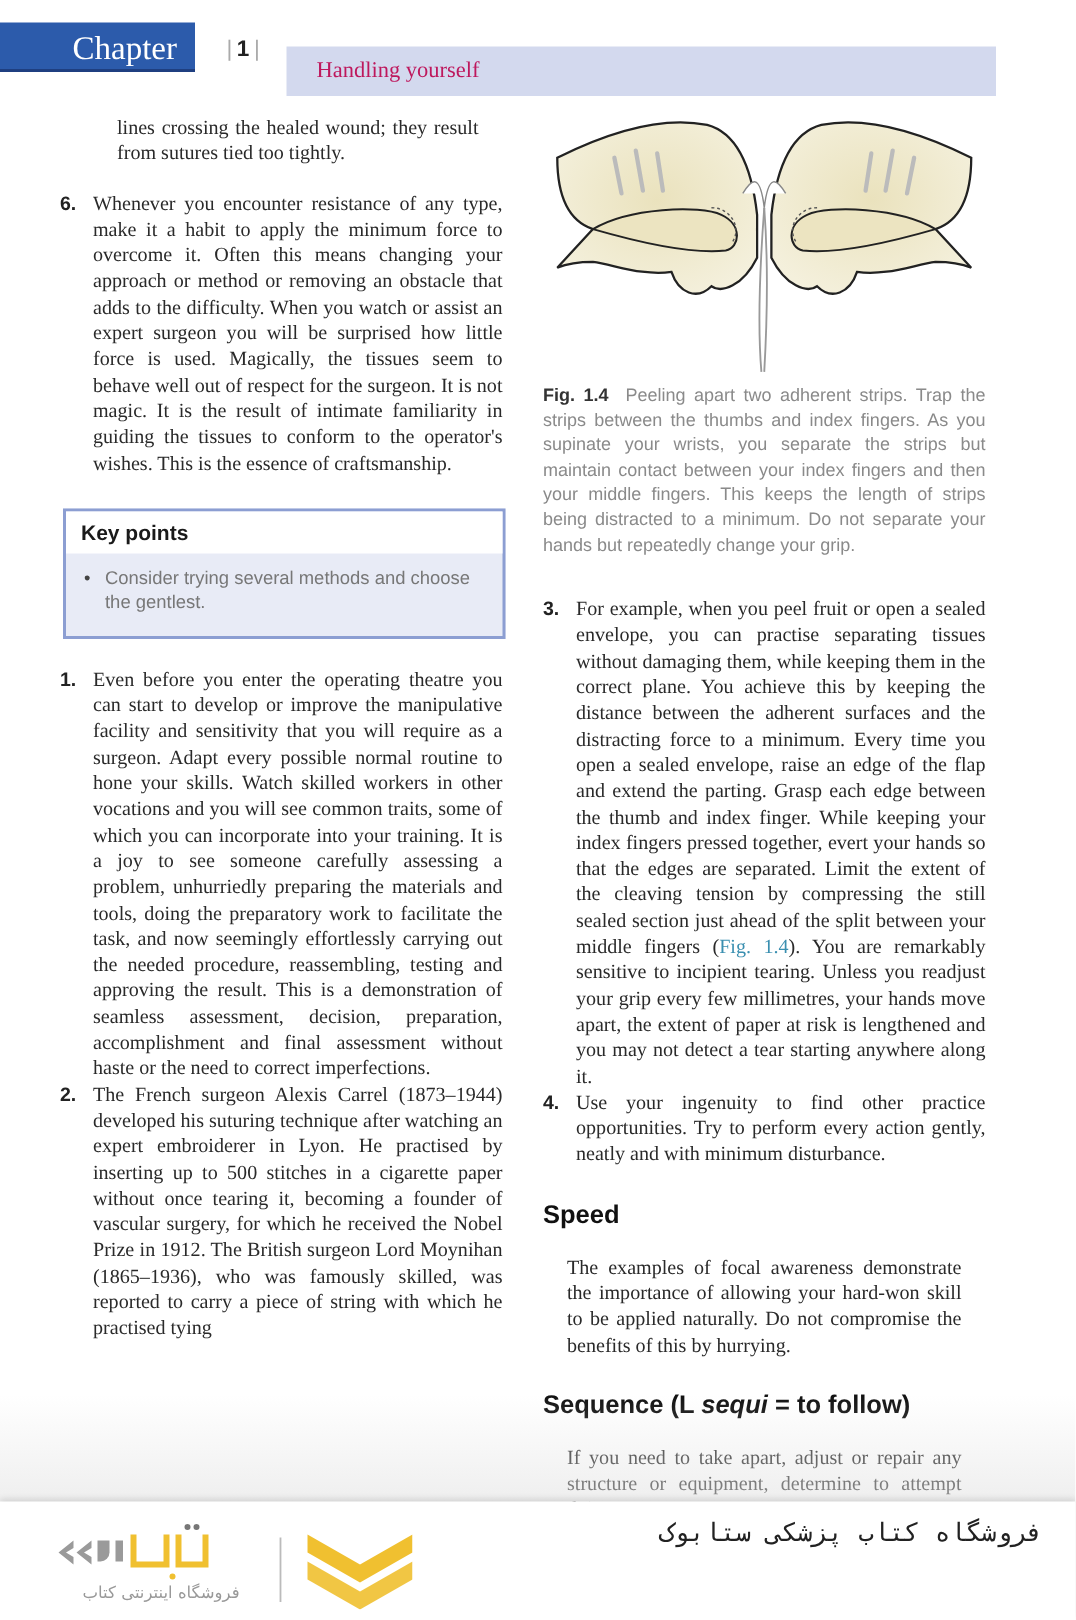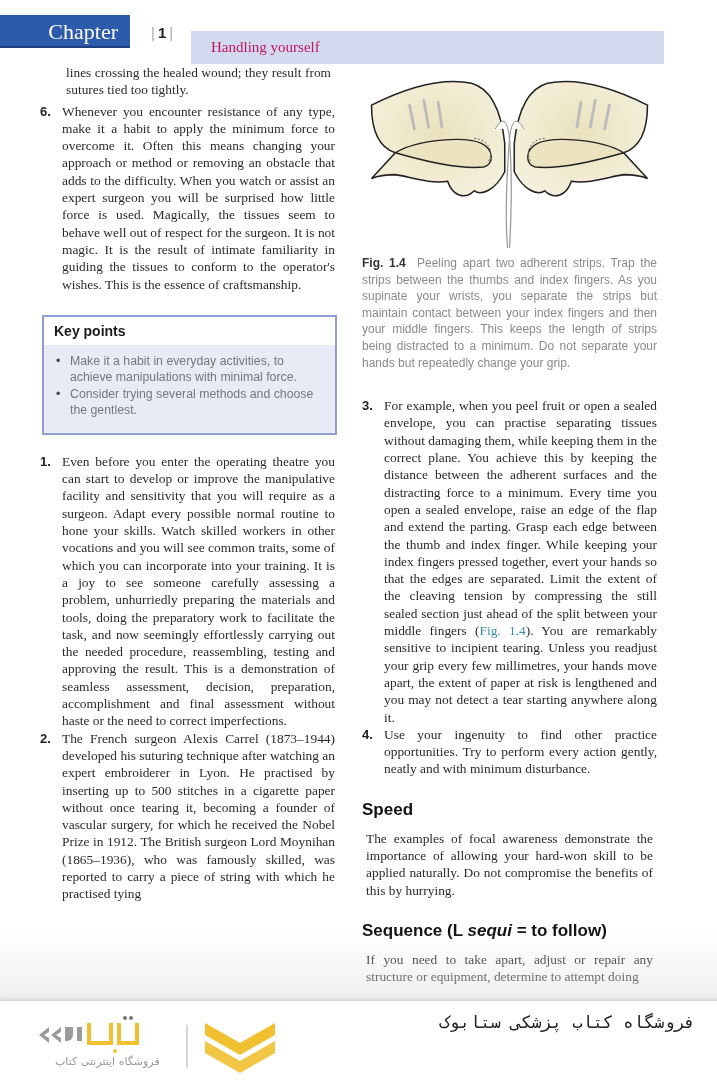--- a/index.html
+++ b/index.html
@@ -27,21 +27,21 @@
   .chap-title-band {
     position: absolute; left: 191px; top: 0; right: 0; height: 33px;
     background: #d3d9ee; font-size: 15px; line-height: 33px; padding-left: 20px; color: #be185d; margin-top: 16px;
   }
 
   
   .col { position: absolute; font-size: 13.4px; line-height: 17.3px; text-align: justify; }
   .col-left { left: 40px; top: 60px; width: 295px; }
   .col-right { left: 362px; top: 60px; width: 295px; }
 
-  .para { margin: 4px; }
+  .para { margin: 16px; }
   .cont { padding-left: 22px; }
   .item { position: relative; padding-left: 22px; margin: 0; }
   .item .num {
     position: absolute; left: 0; top: 0;
     font-family: "Liberation Sans", "DejaVu Sans", sans-serif; font-weight: bold;
     font-size: 13px; color: #222;
   }
 
   
   .kp {
@@ -117,21 +117,20 @@
 <div class="col col-left">
   <p class="para cont">lines crossing the healed wound; they result from sutures tied too tightly.</p>
   <div class="item">
     <span class="num">6.</span>
     <span>Whenever you encounter resistance of any type, make it a habit to apply the minimum force to overcome it. Often this means changing your approach or method or removing an obstacle that adds to the difficulty. When you watch or assist an expert surgeon you will be surprised how little force is used. Magically, the tissues seem to behave well out of respect for the surgeon. It is not magic. It is the result of intimate familiarity in guiding the tissues to conform to the operator's wishes. This is the essence of craftsmanship.</span>
   </div>
 
   <div class="kp">
     <div class="kp-head">Key points</div>
     <ul class="kp-list">
-      <li>Make it a habit in everyday activities, to achieve manipulations with minimal force.</li>
       <li>Consider trying several methods and choose the gentlest.</li>
     </ul>
   </div>
 
 
   <div class="after-head">
     <div class="item">
       <span class="num">1.</span>
       <span>Even before you enter the operating theatre you can start to develop or improve the manipulative facility and sensitivity that you will require as a surgeon. Adapt every possible normal routine to hone your skills. Watch skilled workers in other vocations and you will see common traits, some of which you can incorporate into your training. It is a joy to see someone carefully assessing a problem, unhurriedly preparing the materials and tools, doing the preparatory work to facilitate the task, and now seemingly effortlessly carrying out the needed procedure, reassembling, testing and approving the result. This is a demonstration of seamless assessment, decision, preparation, accomplishment and final assessment without haste or the need to correct imperfections.</span>
     </div>

